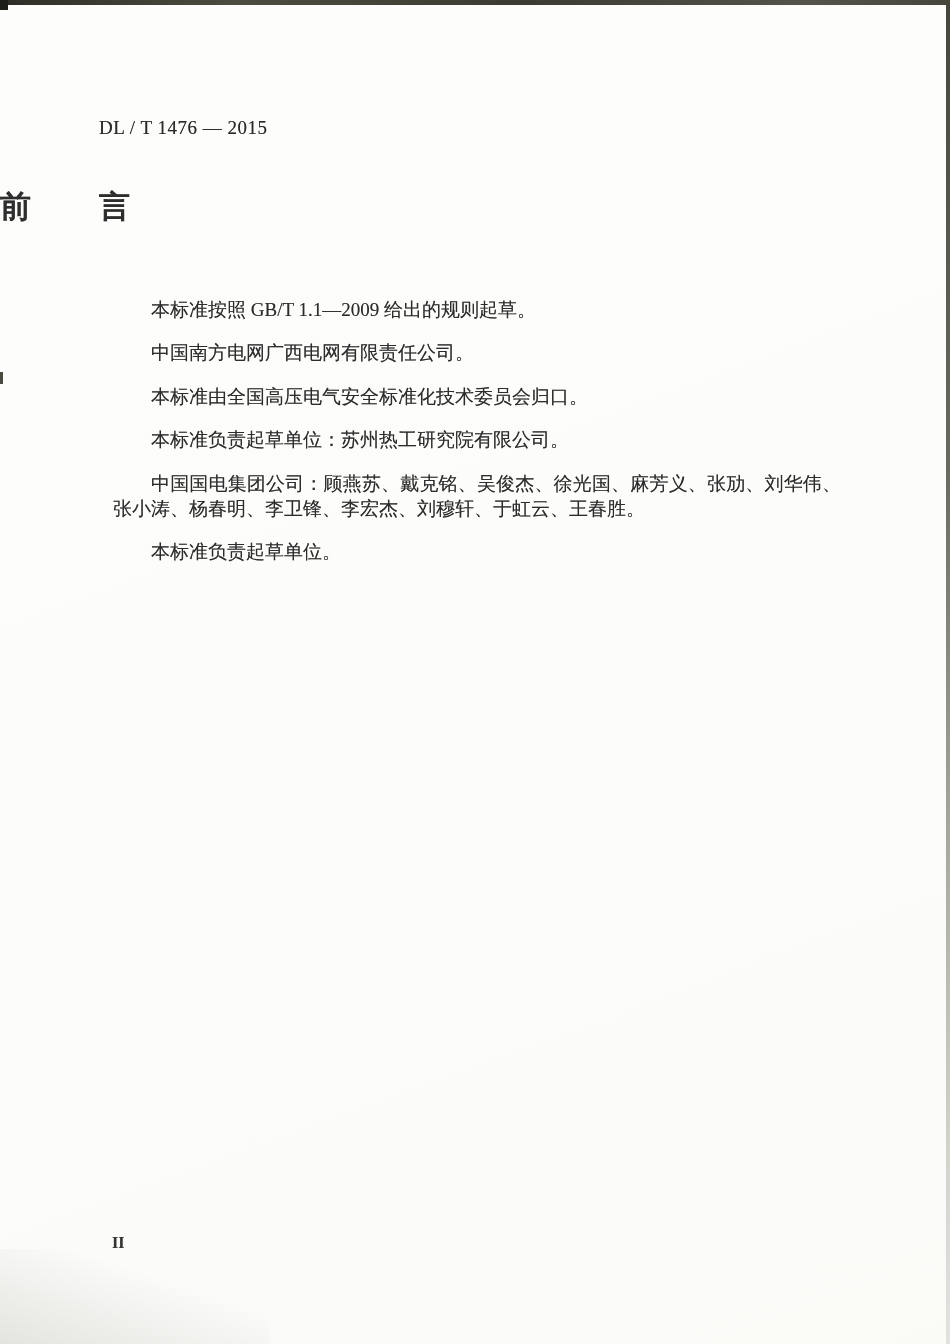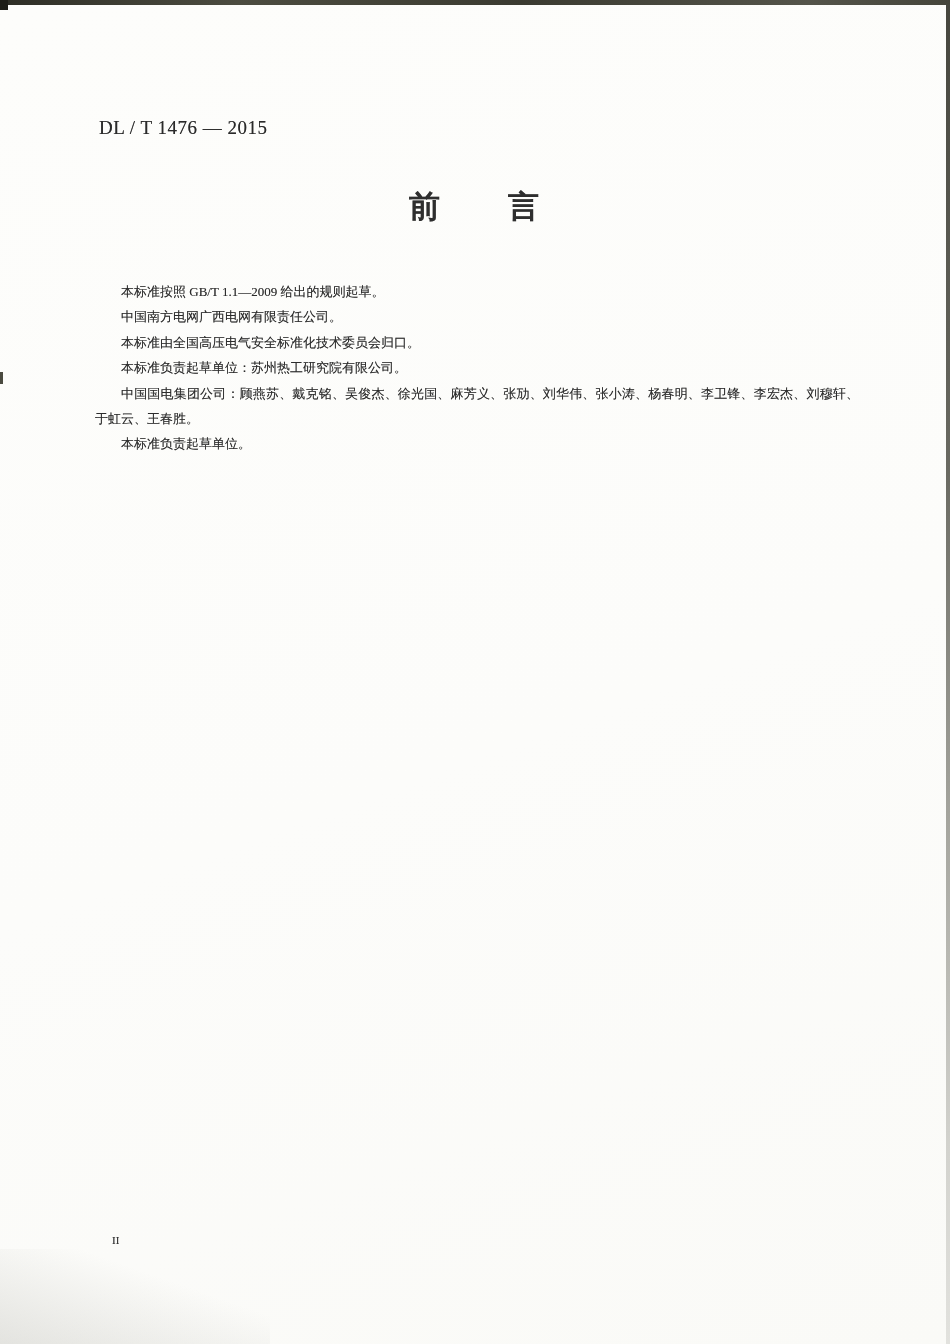--- a/index.html
+++ b/index.html
@@ -57,48 +57,48 @@
     font-weight: 400;
     font-size: 19px;
     letter-spacing: 0.5px;
     color: #2a2a2a;
     text-shadow: 0 0 0.5px rgba(40,40,40,0.55);
   }
   .foreword-title {
     position: absolute;
     left: 0; top: 186px;
     width: 950px;
-    text-align: center;
+    text-align: left;
     font-family: "Liberation Sans", "DejaVu Sans", sans-serif;
     font-weight: 700;
     font-size: 31px;
     color: #2e2e2e;
     letter-spacing: 2px;
     text-shadow: 0 0 0.6px rgba(40,40,40,0.5);
   }
   .body-text {
     position: absolute;
     left: 95px; top: 279px;
     width: 764px;
   }
   .body-text p {
-    margin: 0;
+    margin: 18px;
     text-indent: 2em;
-    font-size: 13px;
+    font-size: 19px;
     line-height: 25.4px;
     text-align: justify;
     color: #2c2c2c;
     text-shadow: 0 0 0.5px rgba(45,45,45,0.45);
     font-family: "Liberation Serif", "DejaVu Serif", serif;
   }
   .page-number {
     position: absolute;
     left: 112px; top: 1234px;
-    font-size: 11px;
-    font-weight: 400;
+    font-size: 16px;
+    font-weight: 700;
     color: #333;
     font-family: "Liberation Serif", "DejaVu Serif", serif;
     text-shadow: 0 0 0.5px rgba(45,45,45,0.45);
   }
 </style>
 </head>
 <body>
 
 <div class="page">
 

